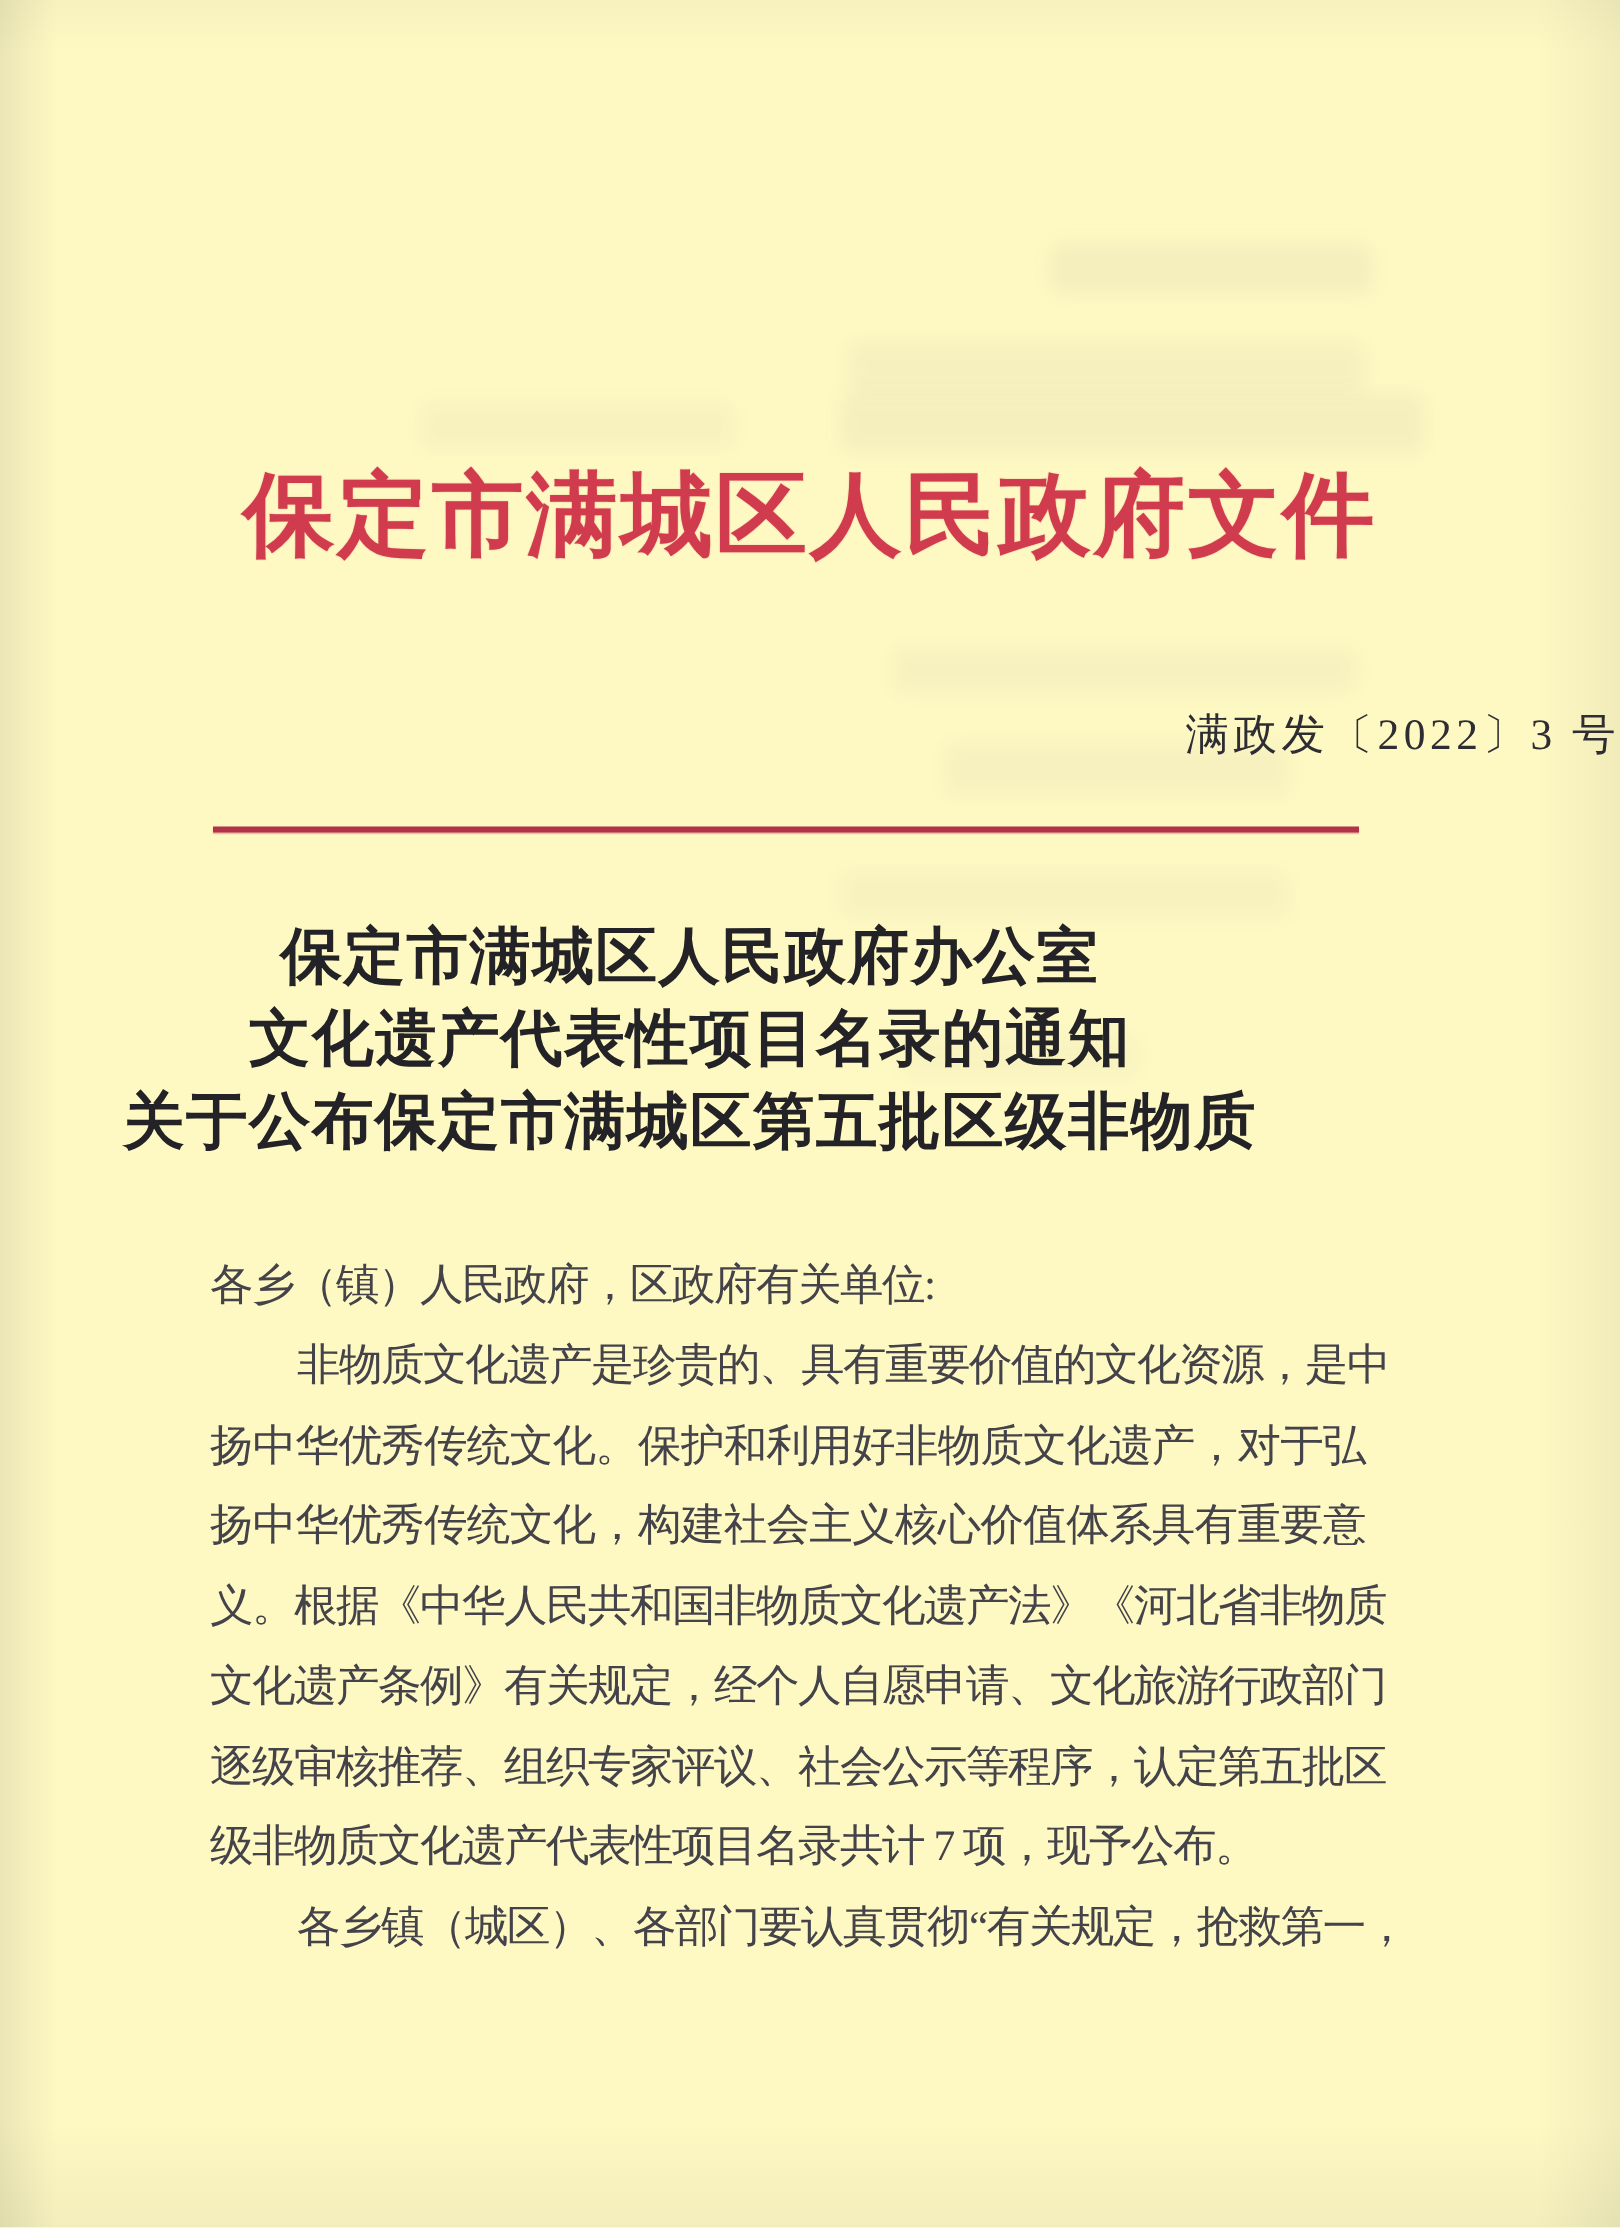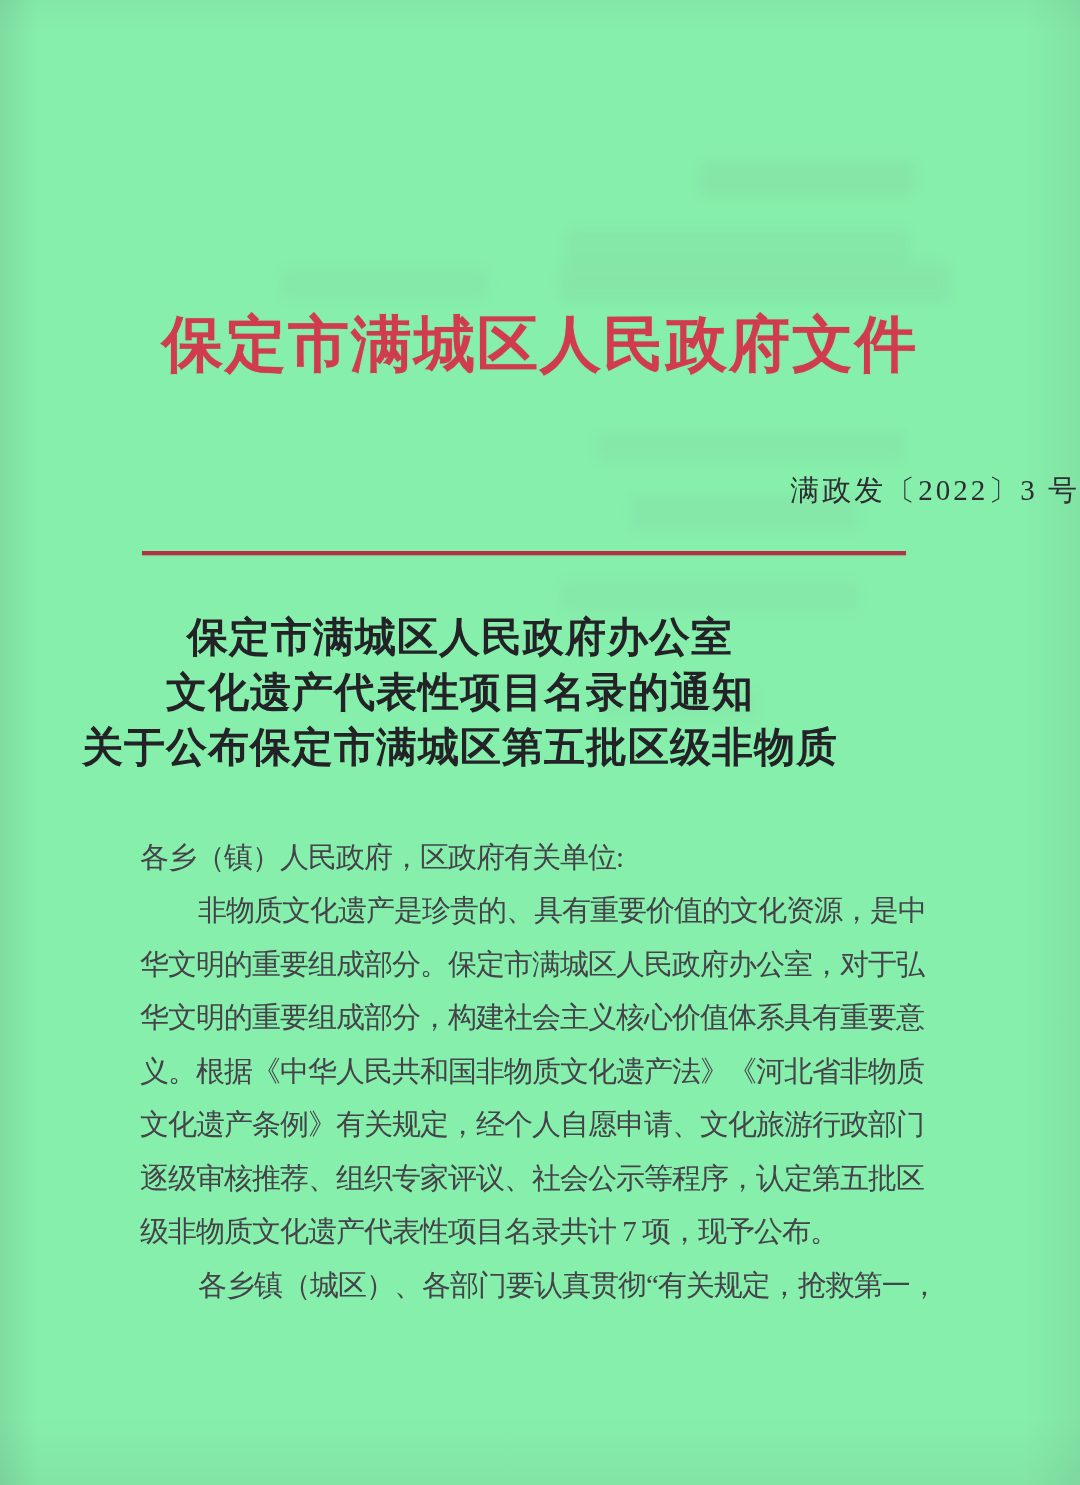--- a/index.html
+++ b/index.html
@@ -2,21 +2,21 @@
 <html style="--accent: #d03c4e; --divider: #b23248;"><head>
 <meta charset="utf-8">
 <style>
   html,body{margin:0;padding:0;}
   body{
     width:1080px;height:1485px;position:relative;overflow:hidden;
     background:#ffffff;
     font-family:"Liberation Serif","DejaVu Serif",serif;
   }
   .paper{
-    position:absolute;inset:0;background:#86efac;
+    position:absolute;inset:0;background:#fef9c3;
   }
   .paper::before{
     content:'';position:absolute;inset:0;pointer-events:none;
     background:
       linear-gradient(90deg, rgba(60,55,50,0.10), rgba(60,55,50,0) 38px),
       linear-gradient(270deg, rgba(60,55,50,0.07), rgba(60,55,50,0) 55px),
       linear-gradient(0deg, rgba(60,55,50,0.06), rgba(60,55,50,0) 70px),
       linear-gradient(180deg, rgba(60,55,50,0.04), rgba(60,55,50,0) 35px);
   }
   
@@ -96,22 +96,22 @@
   <div class="doc-title">
     <div class="t-line">保定市满城区人民政府办公室</div>
     <div class="t-line">文化遗产代表性项目名录的通知</div>
     <div class="t-line">关于公布保定市满城区第五批区级非物质</div>
   </div>
 
   <div class="doc-body">
     <div class="salutation">各乡（镇）人民政府，区政府有关单位:</div>
     <div>
         <div class="body-line indent justify">非物质文化遗产是珍贵的、具有重要价值的文化资源，是中</div>
-        <div class="body-line justify">华文明的重要组成部分。保定市满城区人民政府办公室，对于弘</div>
-        <div class="body-line justify">华文明的重要组成部分，构建社会主义核心价值体系具有重要意</div>
+        <div class="body-line justify">扬中华优秀传统文化。保护和利用好非物质文化遗产，对于弘</div>
+        <div class="body-line justify">扬中华优秀传统文化，构建社会主义核心价值体系具有重要意</div>
         <div class="body-line justify">义。根据《中华人民共和国非物质文化遗产法》《河北省非物质</div>
         <div class="body-line justify">文化遗产条例》有关规定，经个人自愿申请、文化旅游行政部门</div>
         <div class="body-line justify">逐级审核推荐、组织专家评议、社会公示等程序，认定第五批区</div>
         <div class="body-line">级非物质文化遗产代表性项目名录共计 7 项，现予公布。</div>
         <div class="body-line indent justify">各乡镇（城区）、各部门要认真贯彻“有关规定，抢救第一，</div>
       </div>
   </div>
 
 </div>
 

